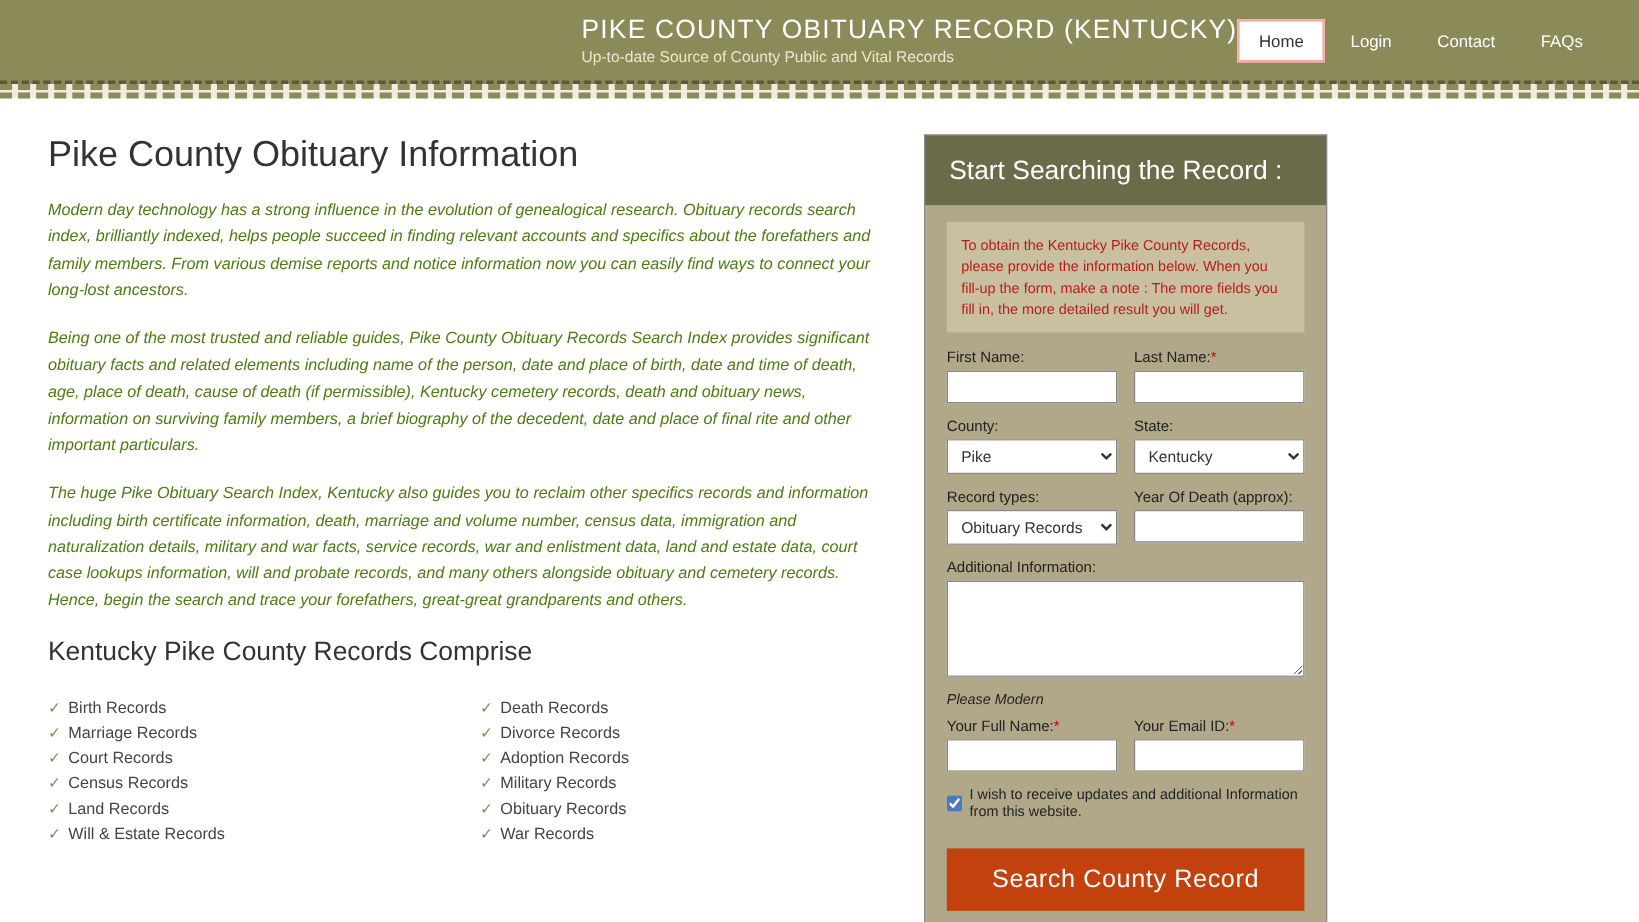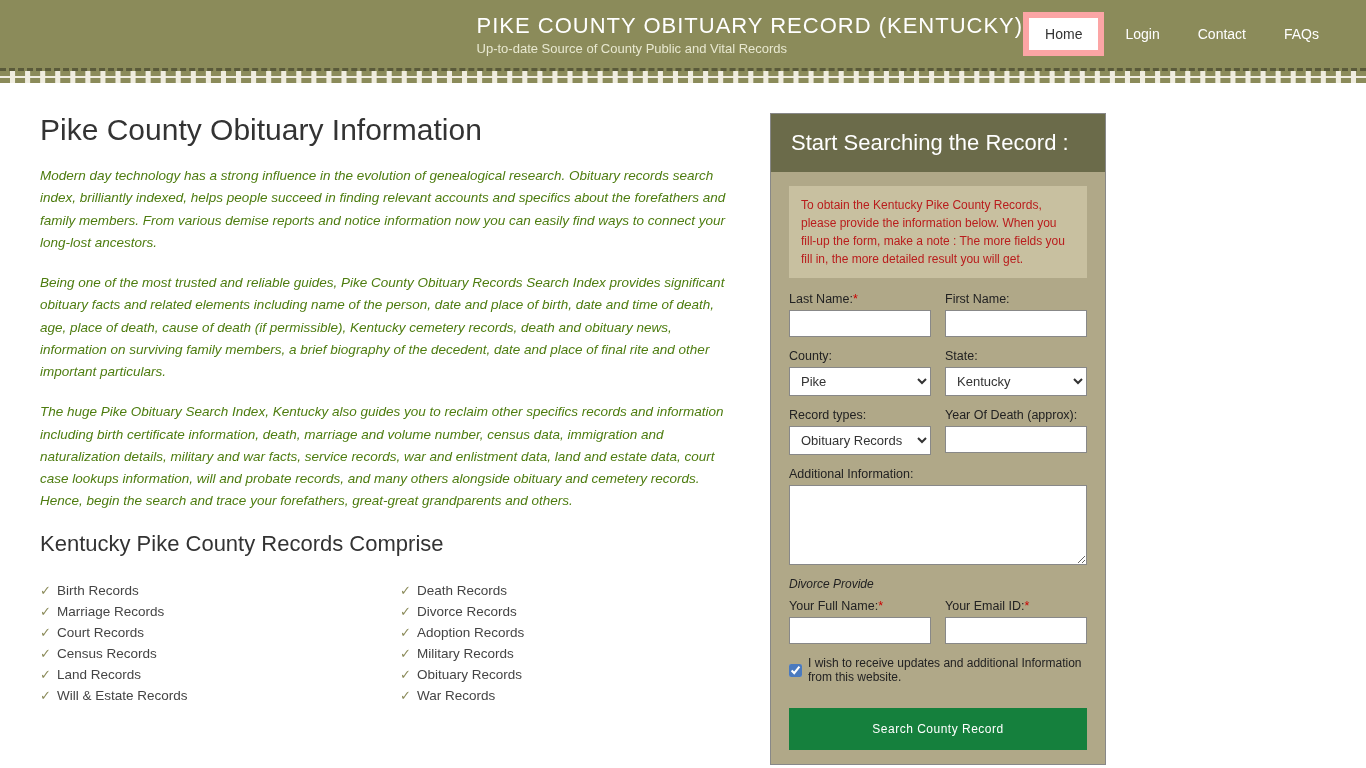--- a/index.html
+++ b/index.html
@@ -37,21 +37,21 @@
       padding: 8px 16px;
       color: #fff;
       cursor: pointer;
       font-size: 14px;
       border: 1px solid transparent;
       text-decoration: none;
     }
     .nav-item.active {
       background: #fff;
       color: #333;
-      border: 6px solid #fca5a5;
+      border: 2px solid #fca5a5;
     }
 
     
     .dashed-border {
       border-top: 5px dashed #8b8b5a;
       border-bottom: 5px dashed #8b8b5a;
       height: 12px;
       background: #f0ede0;
     }
 
@@ -189,24 +189,24 @@
       width: 15px;
       height: 15px;
     }
     .checkbox-label {
       font-size: 12px;
       color: #222;
     }
     .search-btn {
       width: 100%;
       padding: 14px;
-      background: #15803d;
+      background: #c2410c;
       color: #fff;
       border: none;
-      font-size: 12px;
+      font-size: 21px;
       cursor: pointer;
       letter-spacing: 0.5px;
     }
   </style>
 </head>
 <body>
 
 <header class="header">
   <div class="header-left">
     <div class="site-title">
@@ -291,27 +291,27 @@
   <div class="form-panel">
     <div class="form-panel-header">
       <h2>Start Searching the Record :</h2>
     </div>
     <div class="form-panel-body">
       <div class="form-desc">To obtain the Kentucky Pike County Records, please provide the information below. When you fill-up the form, make a note : The more fields you fill in, the more detailed result you will get.</div>
 
       <div class="form-row">
         <div class="form-group">
           <label>
+            <span>First Name:</span>
+          </label>
+          <input type="text" style="">
+        </div>
+        <div class="form-group">
+          <label>
             <span>Last Name:</span><span class="required">*</span>
-          </label>
-          <input type="text" style="">
-        </div>
-        <div class="form-group">
-          <label>
-            <span>First Name:</span>
           </label>
           <input type="text" style="">
         </div>
       </div>
 
       <div class="form-row">
         <div class="form-group">
           <label>County:</label>
           <select id="county-select"><option value="Pike">Pike</option><option value="Jefferson">Jefferson</option><option value="Fayette">Fayette</option><option value="Kenton">Kenton</option><option value="Boone">Boone</option></select>
         </div>
@@ -330,21 +330,21 @@
           <label>Year Of Death (approx):</label>
           <input type="text" style="">
         </div>
       </div>
 
       <div class="form-group" style="margin-bottom:12px;">
         <label>Additional Information:</label>
         <textarea style=""></textarea>
       </div>
 
-      <div class="please-provide">Divorce Provide</div>
+      <div class="please-provide">Please Modern</div>
 
       <div class="form-row">
         <div class="form-group">
           <label>
             <span>Your Full Name:</span><span class="required">*</span>
           </label>
           <input type="text" style="">
         </div>
         <div class="form-group">
           <label>

